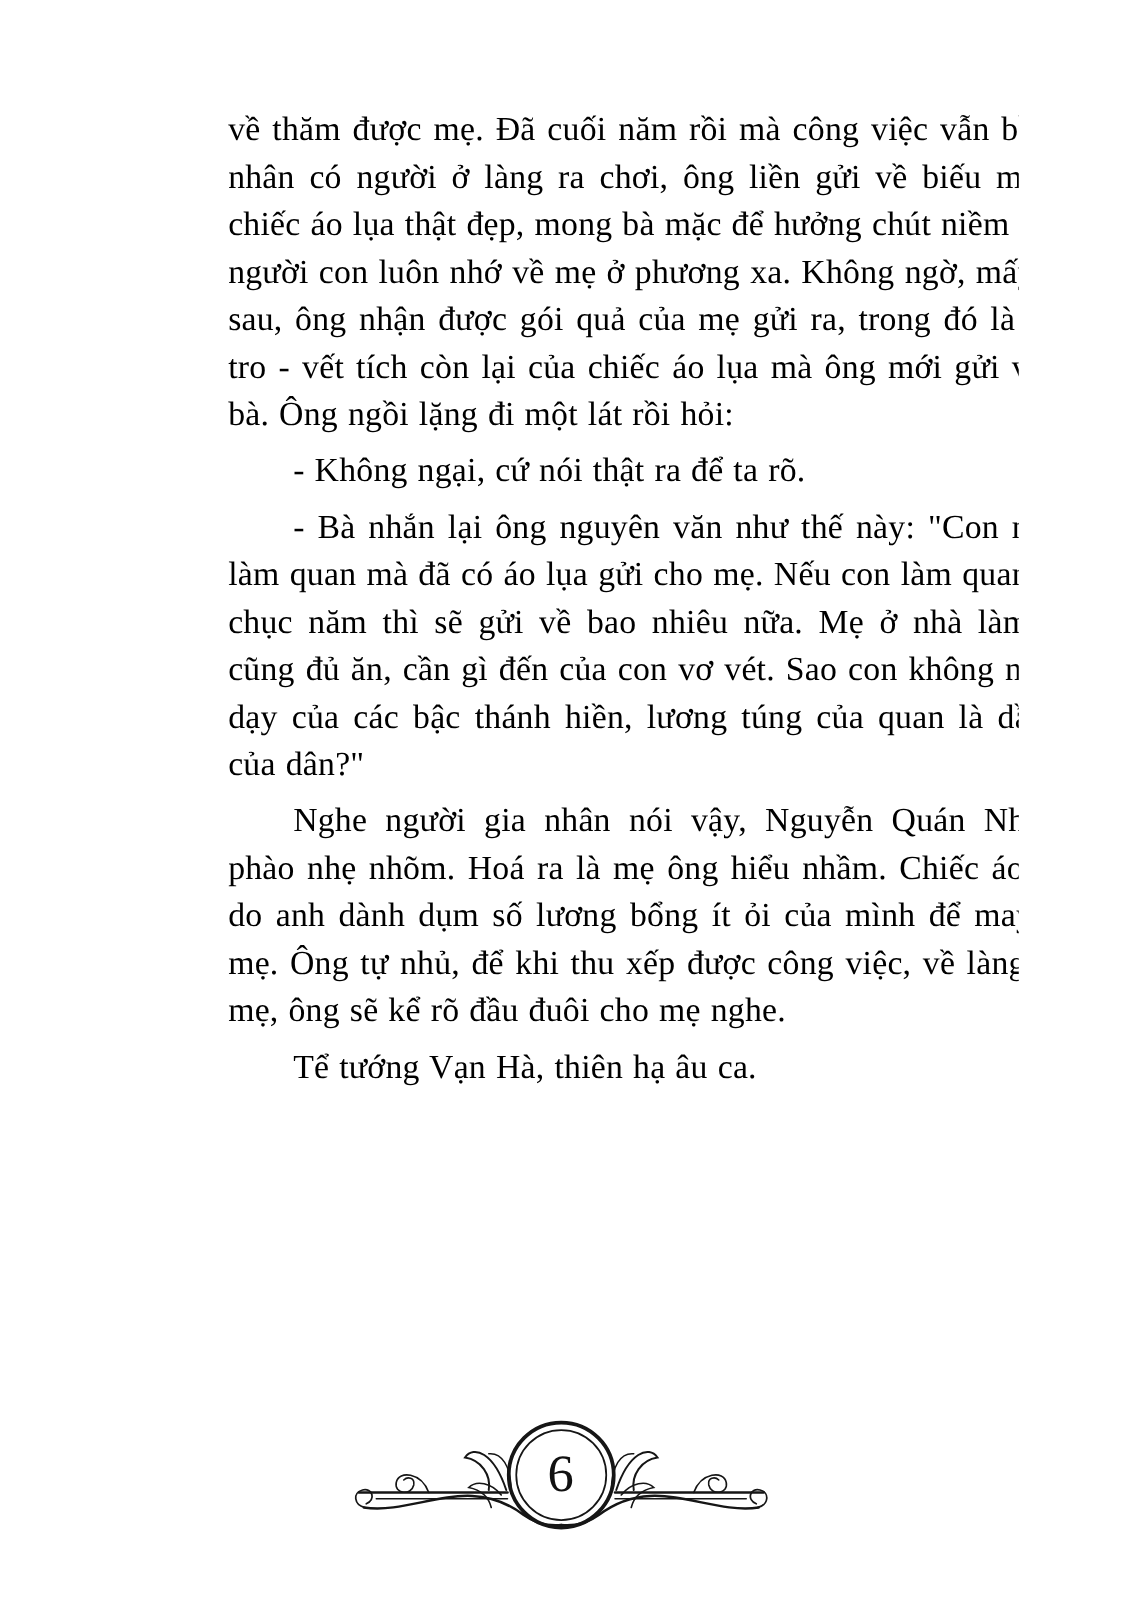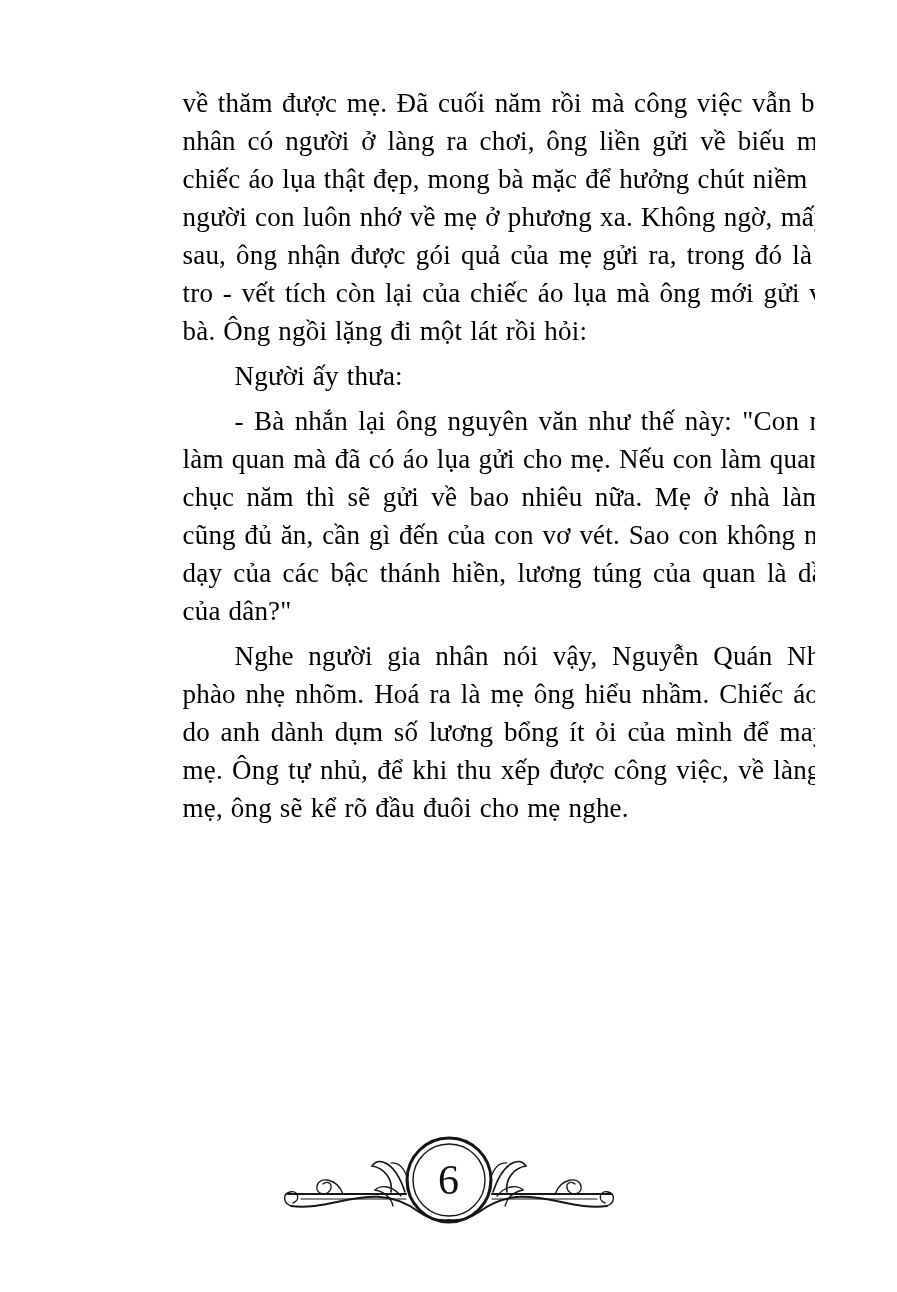--- a/index.html
+++ b/index.html
@@ -61,23 +61,24 @@
   }
 </style>
 </head>
 <body>
 
 <div class="page" style="background: rgb(255, 255, 255); color: rgb(0, 0, 0);">
 
   <div class="text-block">
 
   <p class="">về thăm được mẹ. Đã cuối năm rồi mà công việc vẫn bề bộn, nhân có người ở làng ra chơi, ông liền gửi về biếu mẹ một chiếc áo lụa thật đẹp, mong bà mặc để hưởng chút niềm vui có người con luôn nhớ về mẹ ở phương xa. Không ngờ, mấy hôm sau, ông nhận được gói quả của mẹ gửi ra, trong đó là nhúm tro - vết tích còn lại của chiếc áo lụa mà ông mới gửi về cho bà. Ông ngồi lặng đi một lát rồi hỏi:</p>
-      <p class="indent">Người ấy thưa:</p>
+      <p class="indent">- Không ngại, cứ nói thật ra để ta rõ.</p>
       <p class="indent">- Bà nhắn lại ông nguyên văn như thế này: "Con mới ra làm quan mà đã có áo lụa gửi cho mẹ. Nếu con làm quan hàng chục năm thì sẽ gửi về bao nhiêu nữa. Mẹ ở nhà làm lụng cũng đủ ăn, cần gì đến của con vơ vét. Sao con không nhớ lời dạy của các bậc thánh hiền, lương túng của quan là dầu mỡ của dân?"</p>
       <p class="indent">Nghe người gia nhân nói vậy, Nguyễn Quán Nho thở phào nhẹ nhõm. Hoá ra là mẹ ông hiểu nhầm. Chiếc áo ấy là do anh dành dụm số lương bổng ít ỏi của mình để may biếu mẹ. Ông tự nhủ, để khi thu xếp được công việc, về làng thăm mẹ, ông sẽ kể rõ đầu đuôi cho mẹ nghe.</p>
+      <p class="indent">Tể tướng Vạn Hà, thiên hạ âu ca.</p>
     </div>
 
   <div class="footer-ornament">
     <svg viewBox="0 0 340 116" xmlns="http://www.w3.org/2000/svg" aria-hidden="true">
       <g stroke="#161616" fill="none" stroke-linecap="round">
         <g id="flourish-left">
 
           <line x1="8" y1="68" x2="127" y2="68" stroke-width="2"></line>
           <line x1="22" y1="73" x2="127" y2="73" stroke-width="1.2"></line>
 

